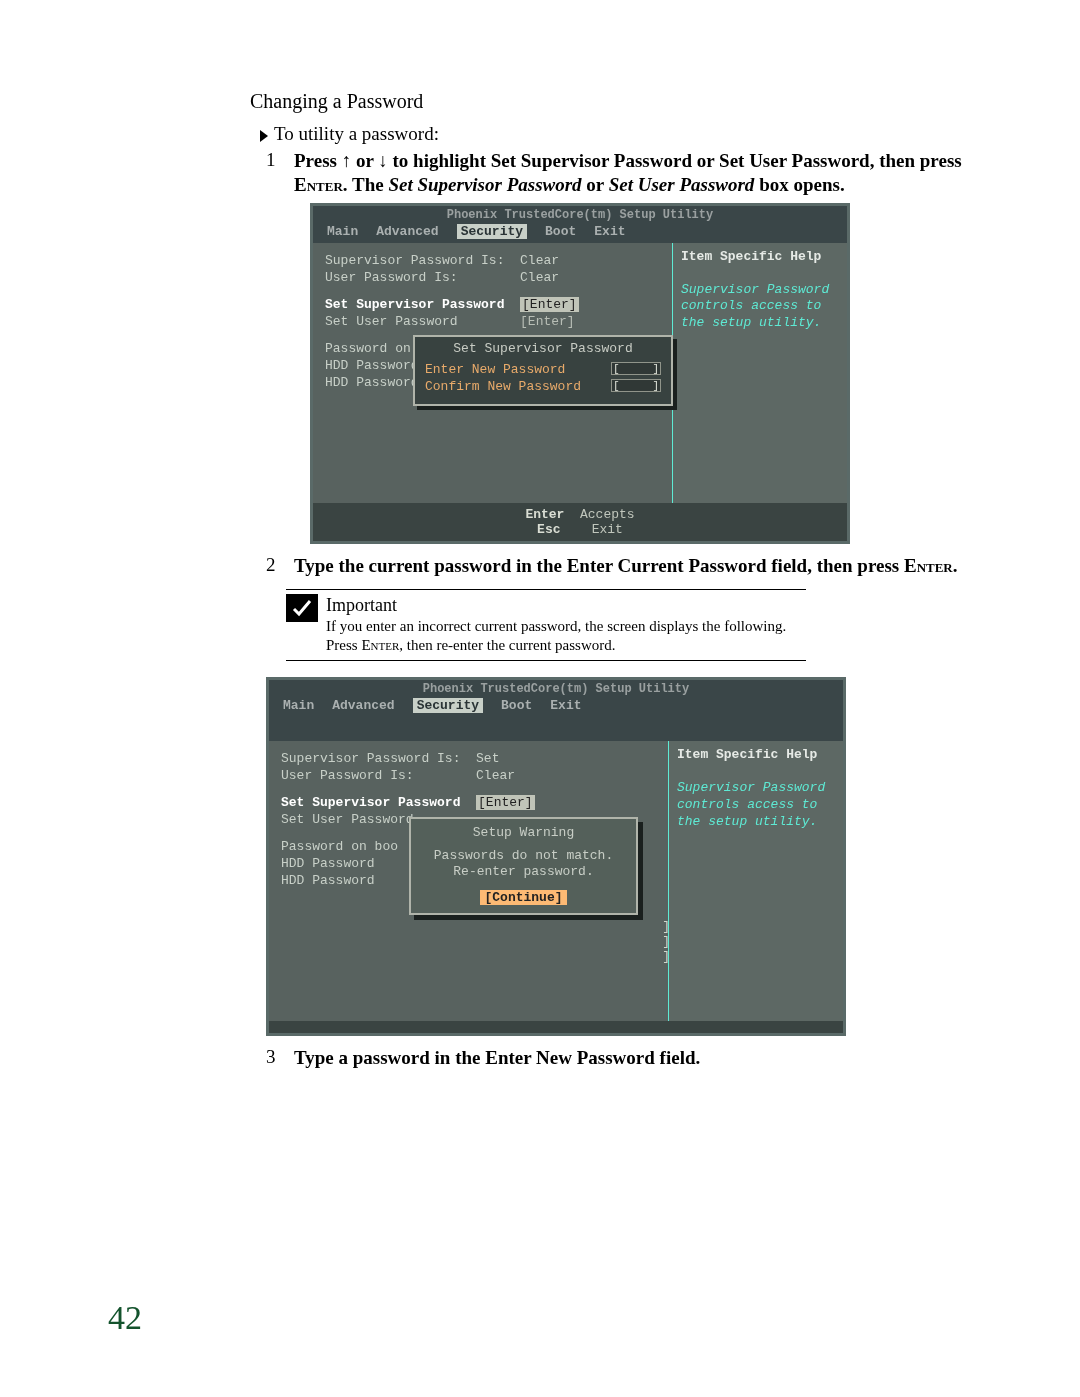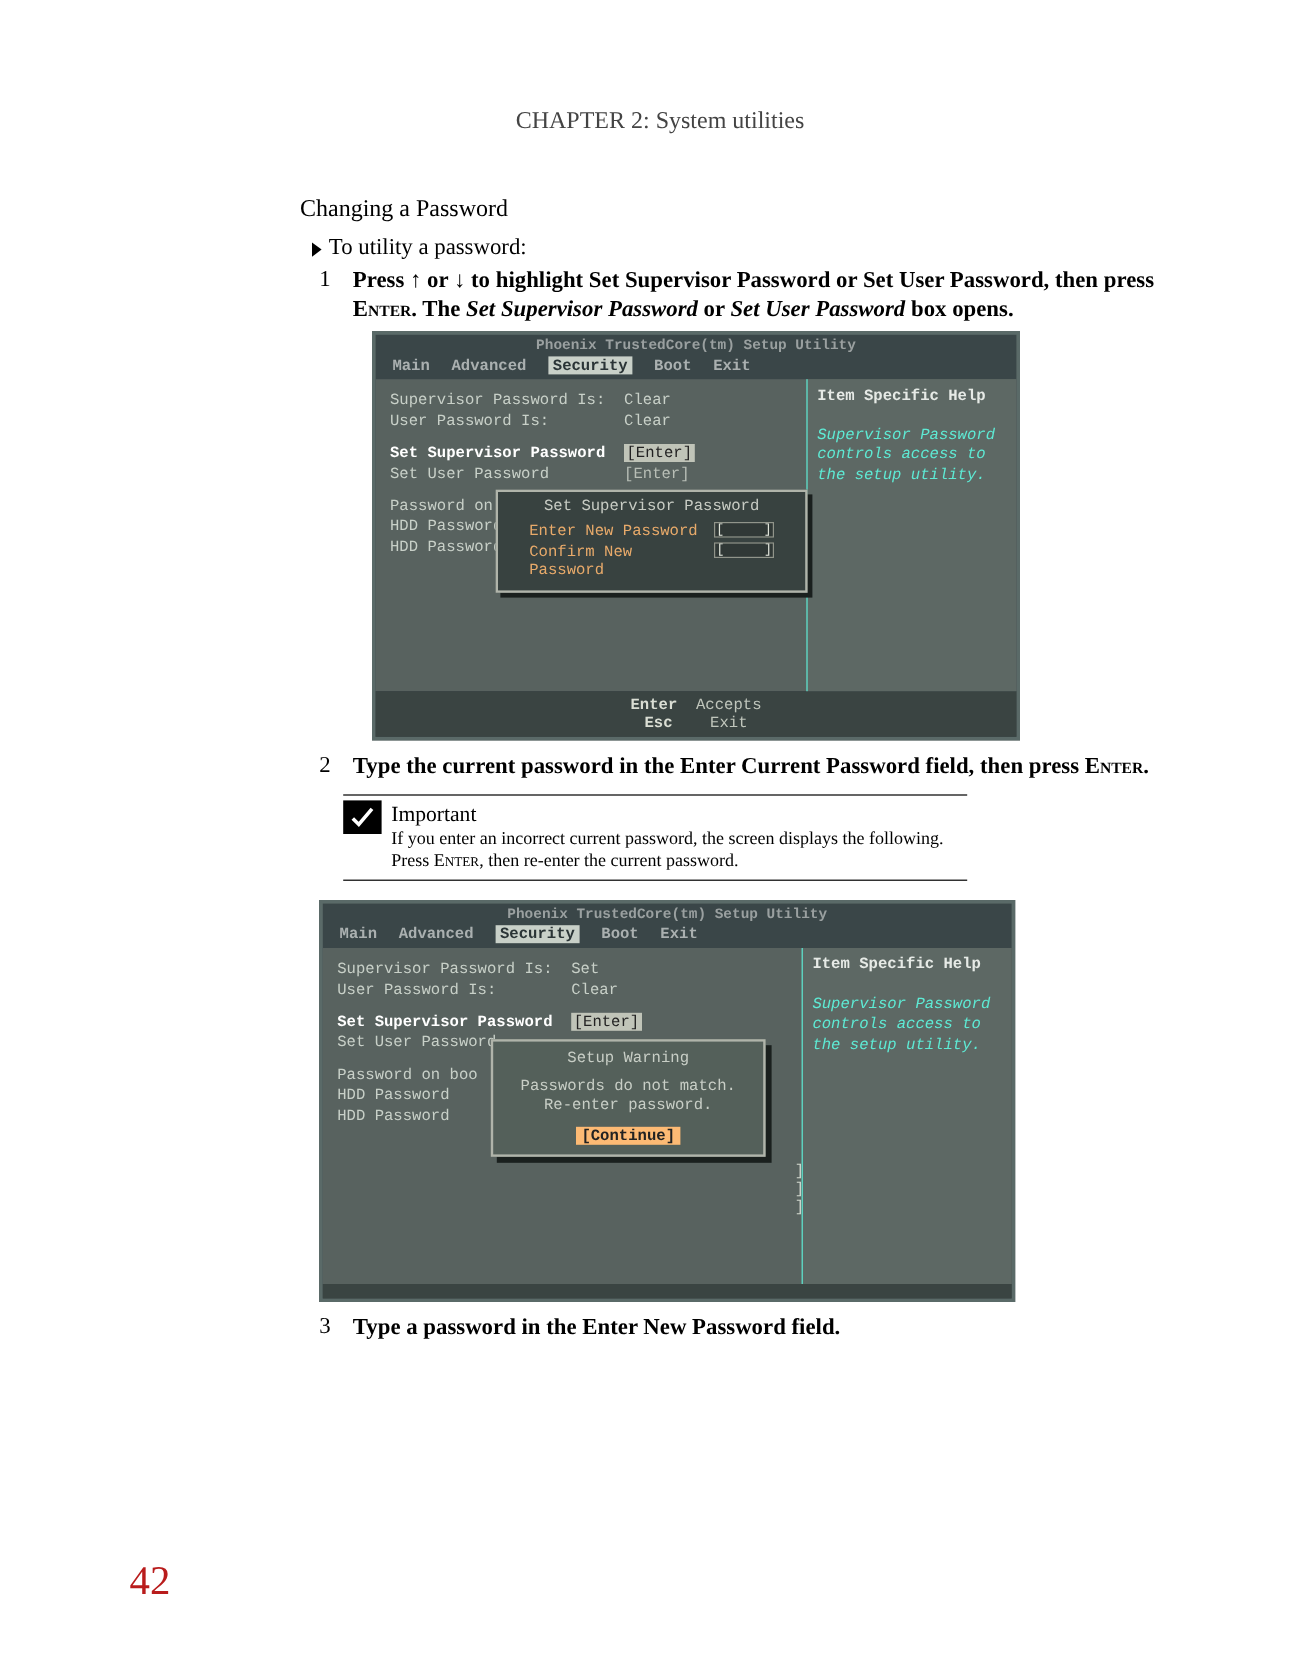--- a/index.html
+++ b/index.html
@@ -130,21 +130,21 @@
   }
   .bios-dialog .dlg-title {
     text-align: center;
     color: #c8ccc4;
     margin-bottom: 6px;
   }
   .bios-dialog .dlg-row {
     display: flex;
     justify-content: space-between;
     color: #e8aa6a;
-    margin: 2px 16px;
+    margin: 2px 0;
   }
   .bios-dialog .dlg-row .field {
     width: 50px; height: 13px;
     border: 1px solid #90948a;
     background: #303836;
     color: #e0e4da;
     font-size: 11px;
     text-align: center;
   }
   .bios-footer {
@@ -170,21 +170,21 @@
     display: flex; align-items: center; justify-content: center;
     flex-shrink: 0;
     margin-right: 8px;
   }
   .callout-icon svg { width: 24px; height: 24px; }
   .callout-body { font-size: 15px; line-height: 1.25; font-family: Liberation Serif, serif; }
   .callout-title { font-size: 18px; }
 
   
   .bios2 { margin-left: 16px; width: 580px; }
-  .bios2 .bios-body { min-height: 280px; }
+  .bios2 .bios-body { min-height: 280px; margin-top: 24px; }
   .bios2 .bios-dialog2 {
     position: absolute;
     left: 140px; top: 76px;
     width: 229px;
     background: #54605a;
     border: 2px solid #b0b4aa;
     box-shadow: 5px 5px 0 #1a201e;
     padding: 6px 8px 8px 8px;
     text-align: center;
     color: #c8cec6;
@@ -204,28 +204,27 @@
     position: absolute;
     right: -2px;
     color: #d0d6cc;
   }
 
   .page-number {
     position: absolute;
     left: 108px;
     bottom: 60px;
     font-size: 34px;
-    color: #b91c1c;
+    color: #14532d;
   }
 </style>
 </head>
 <body>
 
 <div class="page">
-  <div class="chapter-header">CHAPTER 2: System utilities</div>
 
   <div class="section-title">Changing a Password</div>
 
   <div class="instruction-line">
     <span class="tri"></span><span>To utility a password:</span>
   </div>
 
   <div class="step">
     <div class="step-num">1</div>
     <div class="step-text">

